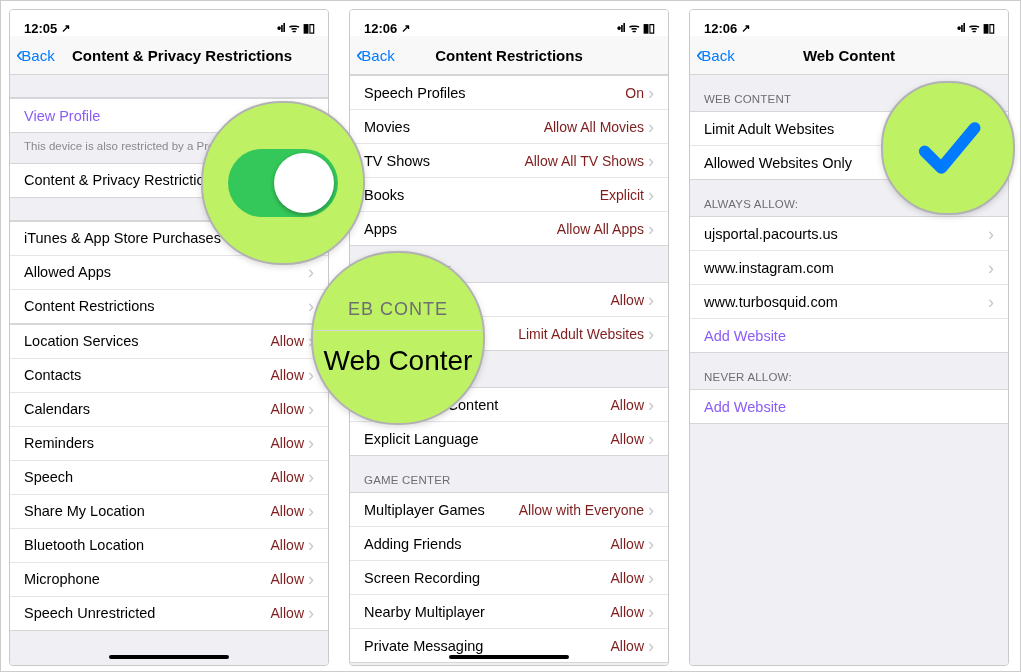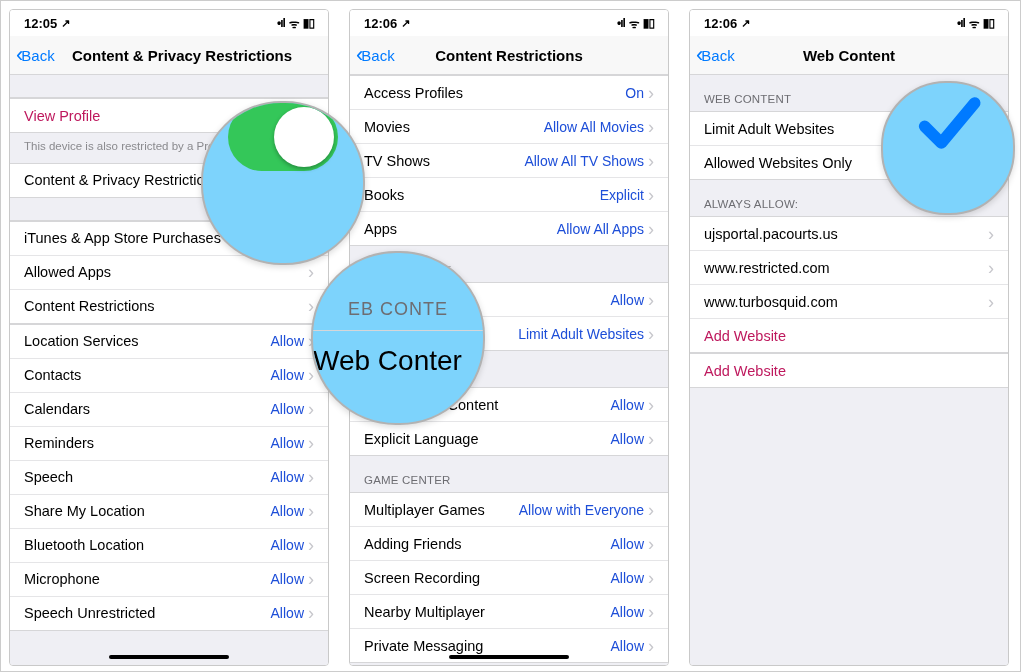--- a/index.html
+++ b/index.html
@@ -31,21 +31,21 @@
     display: flex;
     flex-direction: column;
     overflow: hidden;
     position: relative;
   }
   
   .statusbar {
     height: 26px;
     display: flex;
     justify-content: space-between;
-    align-items: center;
+    align-items: flex-end;
     padding: 0 14px;
     font-size: 13px;
     font-weight: 600;
     background: #fff;
   }
   .status-left { display: flex; align-items: center; gap:4px; }
   .status-right { display:flex; align-items:center; gap:4px;margin-left:12px; }
   .loc-arrow { font-size:11px; }
   .wifi, .bars, .batt { font-size: 12px; letter-spacing: -1px; }
   
@@ -102,45 +102,45 @@
     padding: 0 14px;
     display:flex;
     align-items:center;
     justify-content:space-between;
     background:#fff;
     position:relative;
     border-bottom: 1px solid #e5e5e7;
   }
   .row:last-child { border-bottom: none; }
   .row .label { font-size: 14.5px; }
-  .row .detail { color:#1d4ed8; font-size:14px; margin-left:auto; margin-right:4px; }
+  .row .detail { color:#7f1d1d; font-size:14px; margin-left:auto; margin-right:4px; }
   .row .chevron { color:#c7c7cc; font-size:18px; line-height:0; }
-  .row.link .label { color:#be185d; }
+  .row.link .label { color:#8b5cf6; }
   .toggle {
     width:48px; height:28px; border-radius:14px; background:#34c759; position:relative; flex-shrink:0;
   }
   .toggle::after {
     content:""; position:absolute; right:2px; top:2px; width:24px; height:24px; border-radius:12px; background:#fff;
     box-shadow: 0 1px 2px rgba(0,0,0,0.3);
   }
   
   .home-ind {
     position:absolute; bottom:6px; left:50%; transform:translateX(-50%);
     width:120px; height:4px; border-radius:2px; background:#000;
   }
   
   .magnifier {
     position:absolute;
     width:160px; height:160px;
     border-radius:80px;
-    background:#7dd3fc;
+    background:#bef264;
     border:2px solid #b2b2b2;
     box-shadow: 0 2px 6px rgba(0,0,0,0.15);
     display:flex;
-    align-items:flex-start;
+    align-items:center;
     justify-content:center;
     overflow:hidden;
     z-index: 50;
     pointer-events:none;
   }
   .mag-toggle {
     top: 100px; left: 200px;
   }
   .mag-toggle .big-toggle {
     width:110px; height:68px; border-radius:34px; background:#34c759; position:relative;
@@ -284,21 +284,21 @@
     <div class="navbar">
       <div class="nav-back">
         <span class="chev">‹</span>
         <span>Back</span>
       </div>
       <div class="nav-title">Content Restrictions</div>
     </div>
     <div class="scroll">
       <div class="group" id="p2-main">
           <div class="row">
-            <span class="label">Access Profiles</span>
+            <span class="label">Speech Profiles</span>
             <span class="detail">On</span>
             <span class="chevron">›</span>
           </div>
           <div class="row">
             <span class="label">Movies</span>
             <span class="detail">Allow All Movies</span>
             <span class="chevron">›</span>
           </div>
           <div class="row">
             <span class="label">TV Shows</span>
@@ -404,31 +404,32 @@
             <span class="label">Allowed Websites Only</span>
           </div>
         </div>
       <div class="section-header">ALWAYS ALLOW:</div>
       <div class="group" id="p3-always">
           <div class="row">
             <span class="label">ujsportal.pacourts.us</span>
             <span class="chevron">›</span>
           </div>
           <div class="row">
-            <span class="label">www.restricted.com</span>
+            <span class="label">www.instagram.com</span>
             <span class="chevron">›</span>
           </div>
           <div class="row">
             <span class="label">www.turbosquid.com</span>
             <span class="chevron">›</span>
           </div>
           <div class="row link">
             <span class="label">Add Website</span>
           </div>
         </div>
+      <div class="section-header">NEVER ALLOW:</div>
       <div class="group">
         <div class="row link">
           <span class="label">Add Website</span>
         </div>
       </div>
     </div>
   </div>
 
   <div class="magnifier mag-toggle">
     <div class="big-toggle"></div>

